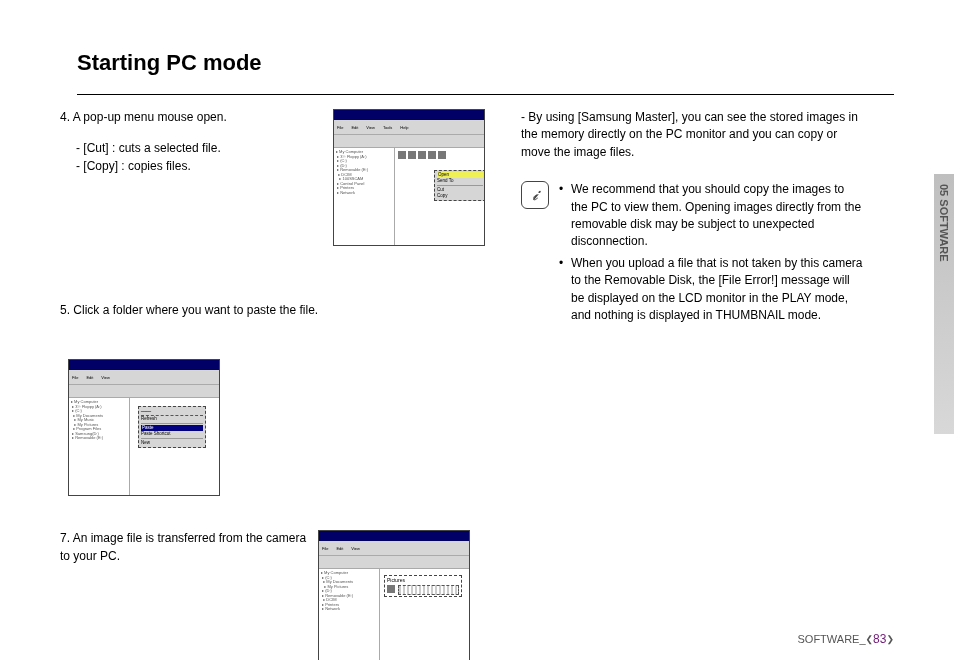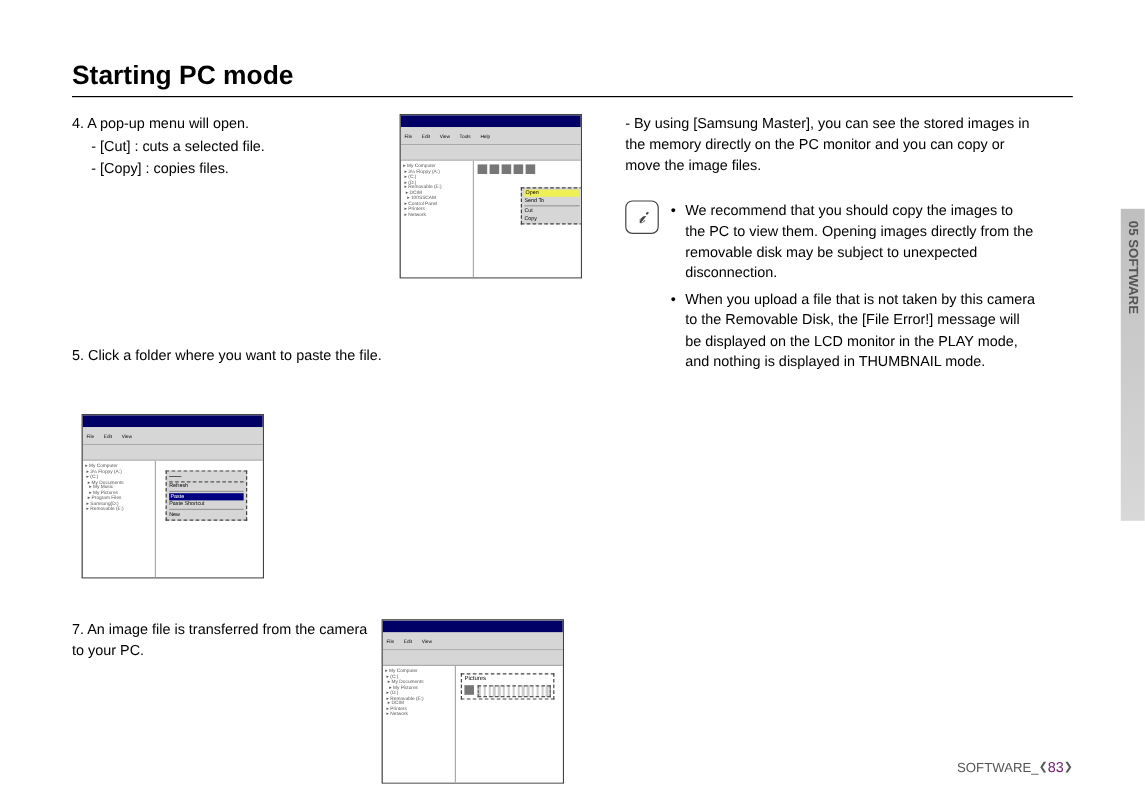--- a/index.html
+++ b/index.html
@@ -14,22 +14,23 @@
     overflow: hidden;
   }
   .page {
     padding: 50px 60px 20px 60px;
     position: relative;
   }
   .heading {
     font-size: 22px;
     font-weight: bold;
     border-bottom: 1.5px solid #000;
-    padding-bottom: 4px;
+    padding-bottom: 18px;
     margin-bottom: 14px;
+    margin-left: 17px;
   }
   .columns {
     display: flex;
     gap: 36px;
   }
   .col-left {
     width: 425px;
     flex: none;
   }
   .col-right {
@@ -144,22 +145,22 @@
 <div class="page">
   <div class="heading">Starting PC mode</div>
 
   <div class="columns">
 
     <div class="col-left">
 
       <div class="step">
         <div class="step-text">
           <span class="step-num">4.</span>
-          <span>A pop-up menu will open.</span>
-          <span class="indent" style="margin-top:2px">- [Cut]     : cuts a selected file.</span>
+          <span>A pop-up menu mouse open.</span>
+          <span class="indent" style="margin-top:14px">- [Cut]     : cuts a selected file.</span>
           <span class="indent">- [Copy]  : copies files.</span>
         </div>
         <div class="fig">
           <div class="winbar"></div>
           <div class="toolbar">
             <span class="tiny">File</span>
             <span class="tiny">Edit</span>
             <span class="tiny">View</span>
             <span class="tiny">Tools</span>
             <span class="tiny">Help</span>

